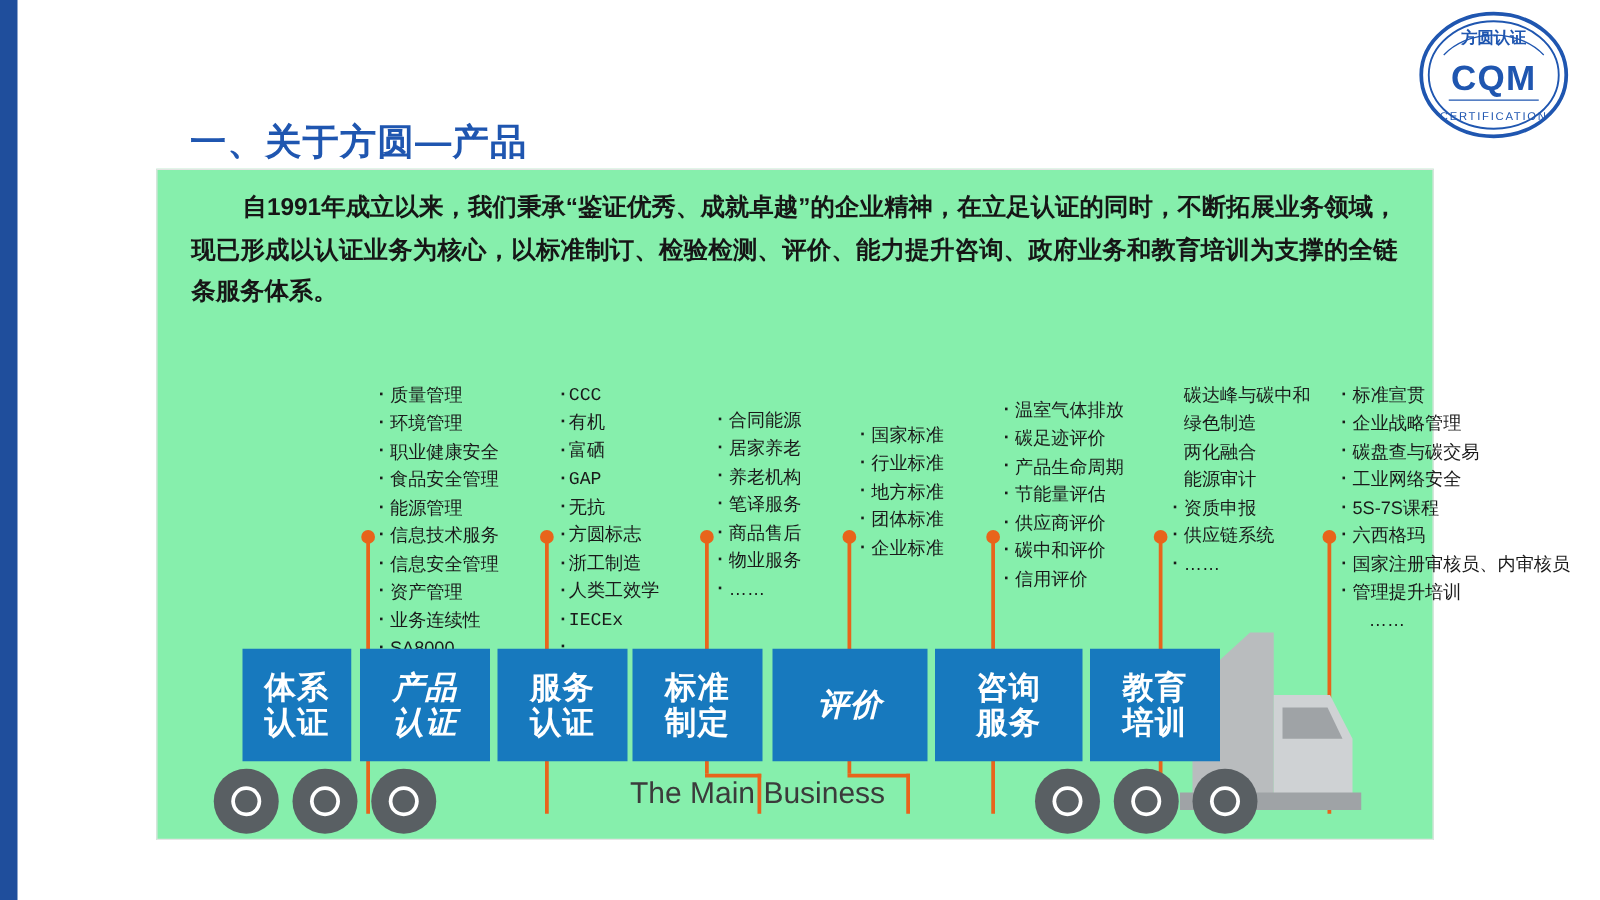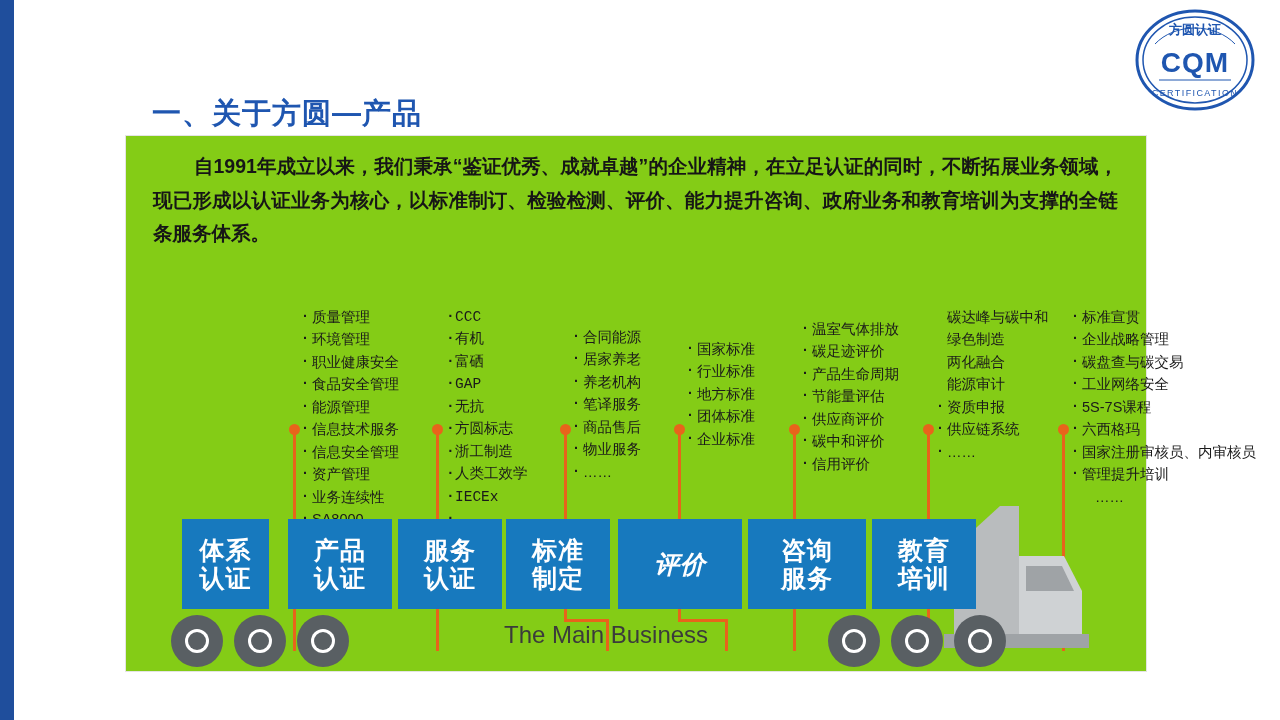--- a/index.html
+++ b/index.html
@@ -51,21 +51,21 @@
     white-space: nowrap;
   }
 
   
   .panel {
     position: absolute;
     left: 125px;
     top: 135px;
     width: 1020px;
     height: 535px;
-    background: #84cc16;
+    background: #86efac;
     border: 1px solid #e4e4e4;
   }
 
   .intro {
     position: absolute;
     left: 27px;
     top: 14px;
     width: 965px;
     font-size: 19.5px;
     font-weight: bold;
@@ -322,25 +322,25 @@
     <div class="truck">
       <svg width="300" height="165" viewBox="0 0 300 165">
         <path d="M140 150 L140 52 L186 10 L205 10 L205 150 Z" fill="#b9bcbe"></path>
         <path d="M205 150 L205 60 L250 60 L268 95 L268 150 Z" fill="#cfd2d4"></path>
         <path d="M212 70 L248 70 L260 95 L212 95 Z" fill="#9fa3a6"></path>
         <rect x="130" y="138" width="145" height="14" fill="#9fa3a6"></rect>
       </svg>
     </div>
 
     <div class="boxes">
-      <div class="box" style="left:4px; width:87px;text-align:center;">
+      <div class="box" style="left:16px; width:87px;text-align:center;">
         <span>体系</span>
         <span>认证</span>
       </div>
-      <div class="box" style="left:110px; width:104px;">
+      <div class="box" style="left:110px; width:104px;font-style:italic;">
         <span>产品</span>
         <span>认证</span>
       </div>
       <div class="box" style="left:220px; width:104px;">
         <span>服务</span>
         <span>认证</span>
       </div>
       <div class="box" style="left:328px; width:104px;">
         <span>标准</span>
         <span>制定</span>

